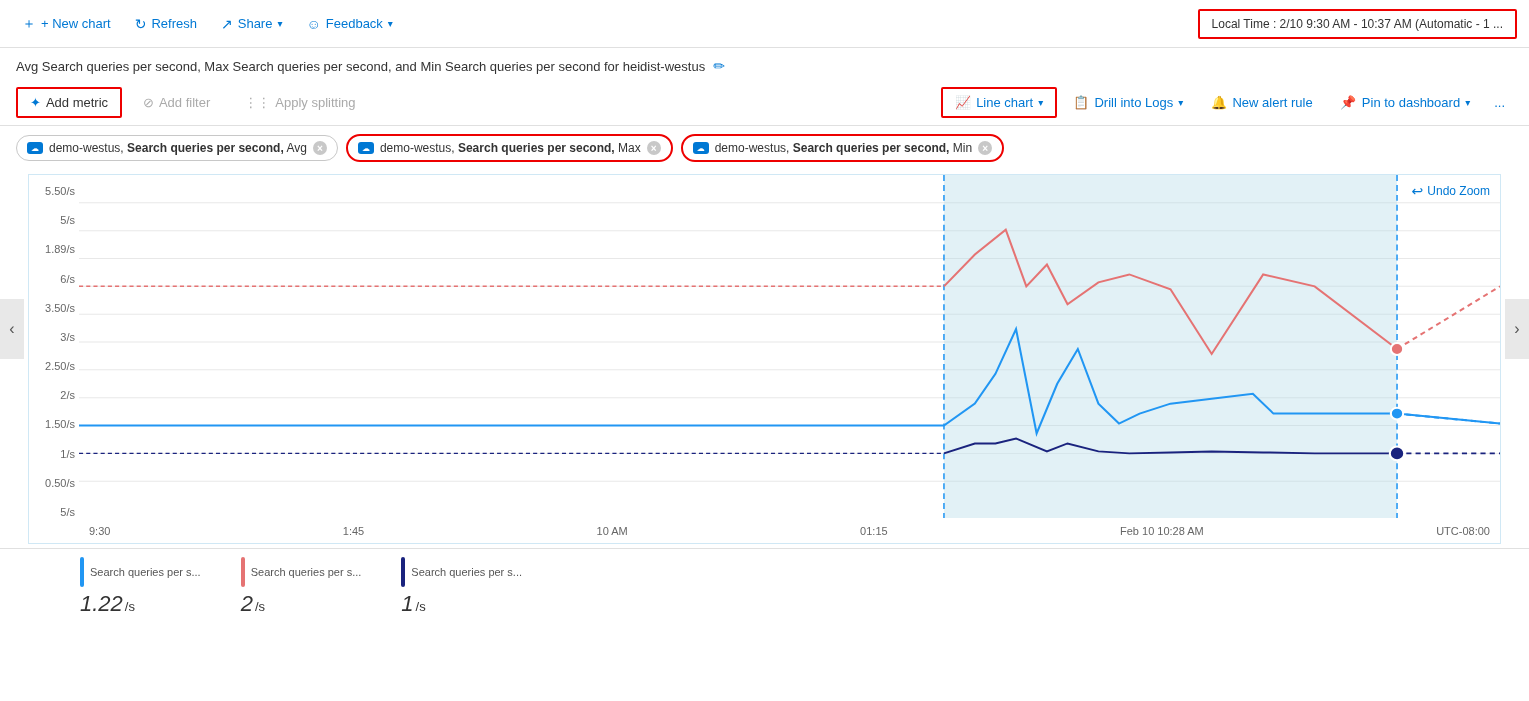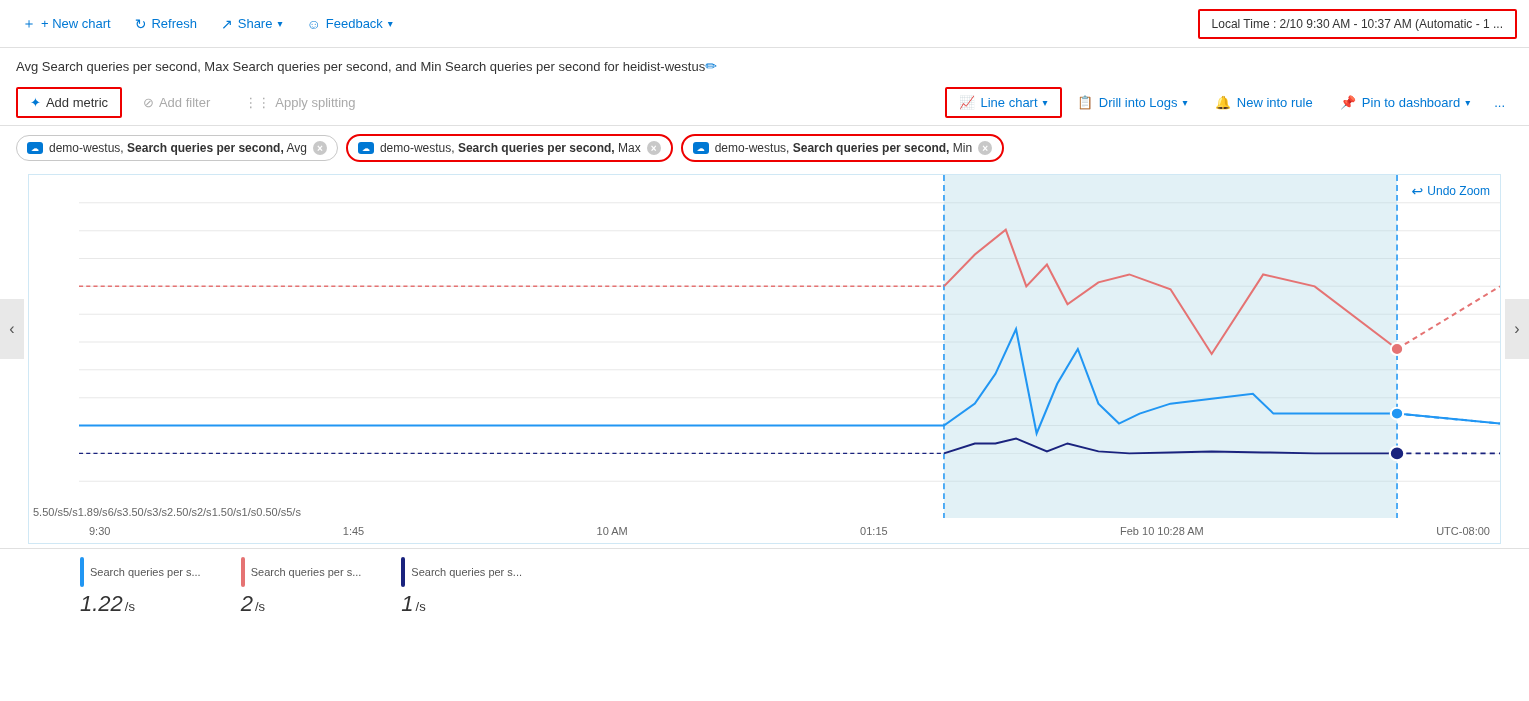--- a/index.html
+++ b/index.html
@@ -15,21 +15,21 @@
       border: none; background: transparent; cursor: pointer; font-size: 13px; color: #0078d4;
       border-radius: 2px;
     }
     .time-range-btn {
       margin-left: auto; border: 2px solid #e00; padding: 6px 12px; border-radius: 2px;
       background: #fff; cursor: pointer; font-size: 12px; color: #333; display: flex; align-items: center;
     }
 
     
     .chart-title-area {
-      padding: 10px 16px 6px; display: flex; align-items: center; 
+      padding: 10px 16px 6px; display: flex; align-items: center; gap: 8px;
     }
     .chart-title { font-size: 13px; color: #333; font-weight: 400; }
     .edit-icon { color: #0078d4; cursor: pointer; font-size: 14px; }
 
     
     .metrics-toolbar {
       display: flex; align-items: center; padding: 4px 16px; gap: 8px;
       border-bottom: 1px solid #e0e0e0; height: 46px;
     }
     .metrics-btn {
@@ -81,21 +81,21 @@
 
     
     .chart-container {
       margin: 4px 8px; border: 1px solid #d0e8f5; background: #fff; position: relative;
       height: 370px;
     }
     .chart-inner {
       display: flex; height: 100%;
     }
     .y-axis {
-      width: 50px; display: flex; flex-direction: row; justify-content: space-between;
+      width: 50px; display: flex; flex-direction: column; justify-content: space-between;
       padding: 10px 4px 25px; align-items: flex-end; font-size: 11px; color: #666;
     }
     .chart-plot {
       flex: 1; position: relative; overflow: hidden;
     }
     .x-axis {
       position: absolute; bottom: 0; left: 0; right: 0; height: 25px;
       display: flex; align-items: center; justify-content: space-between;
       padding: 0 10px; font-size: 11px; color: #666;
     }
@@ -178,21 +178,21 @@
       <span>Line chart</span>
       <span style="font-size:10px;">▾</span>
     </button>
     <button class="right-btn">
       <span style="font-size:13px;">📋</span>
       <span>Drill into Logs</span>
       <span style="font-size:10px;">▾</span>
     </button>
     <button class="right-btn">
       <span style="font-size:13px;">🔔</span>
-      <span>New into rule</span>
+      <span>New alert rule</span>
     </button>
     <button class="right-btn">
       <span style="font-size:13px;">📌</span>
       <span>Pin to dashboard</span>
       <span style="font-size:10px;">▾</span>
     </button>
     <button class="right-btn right-btn-more">
       <span>...</span>
     </button>
   </div>

